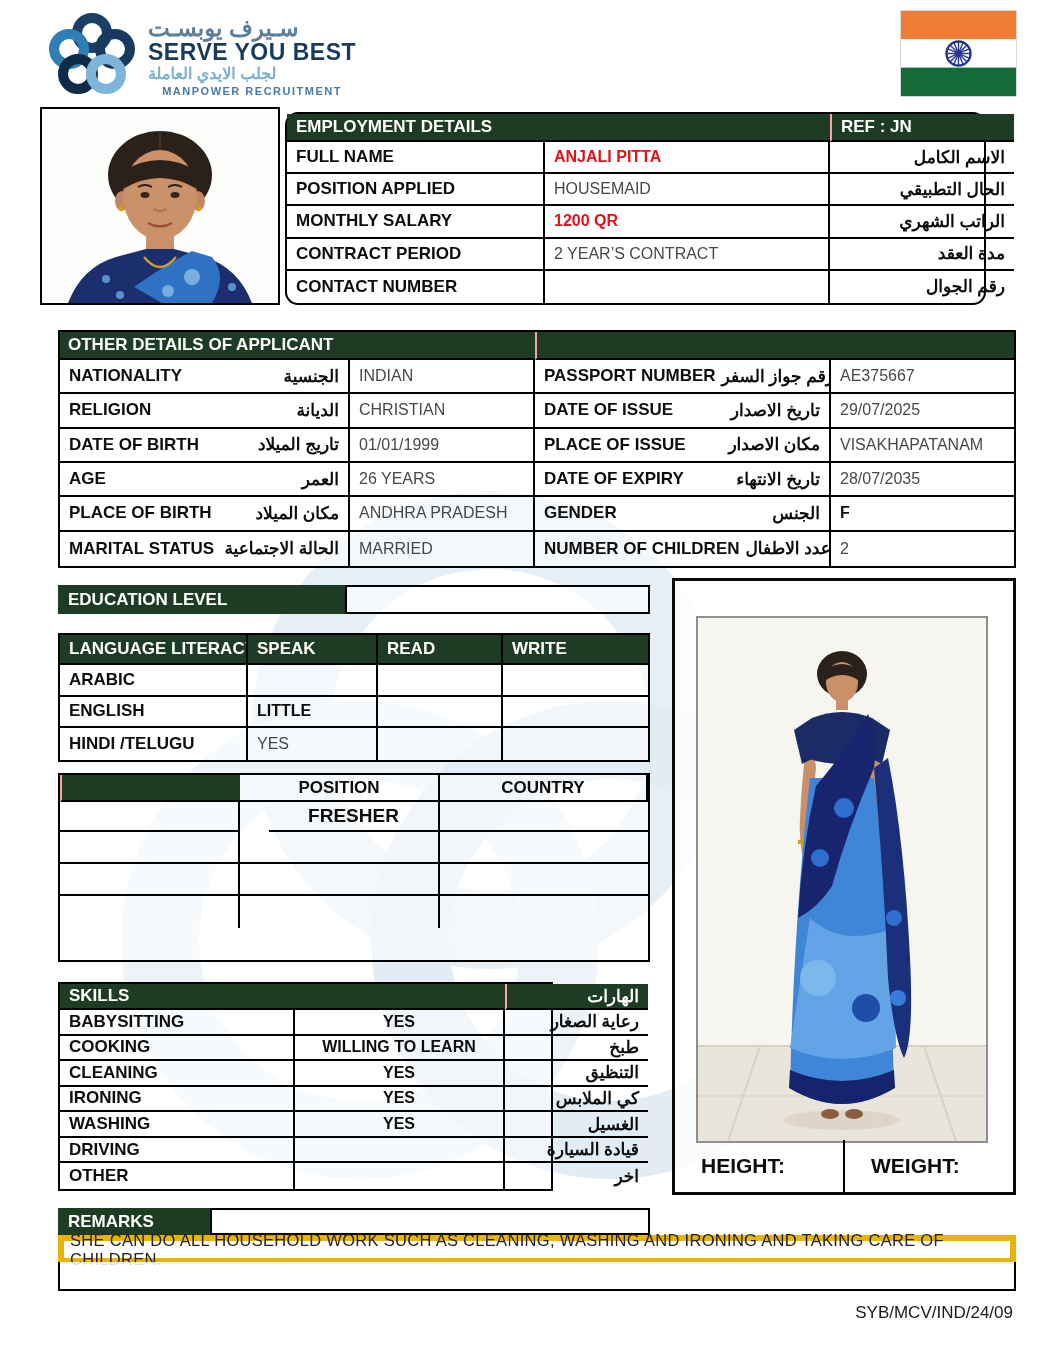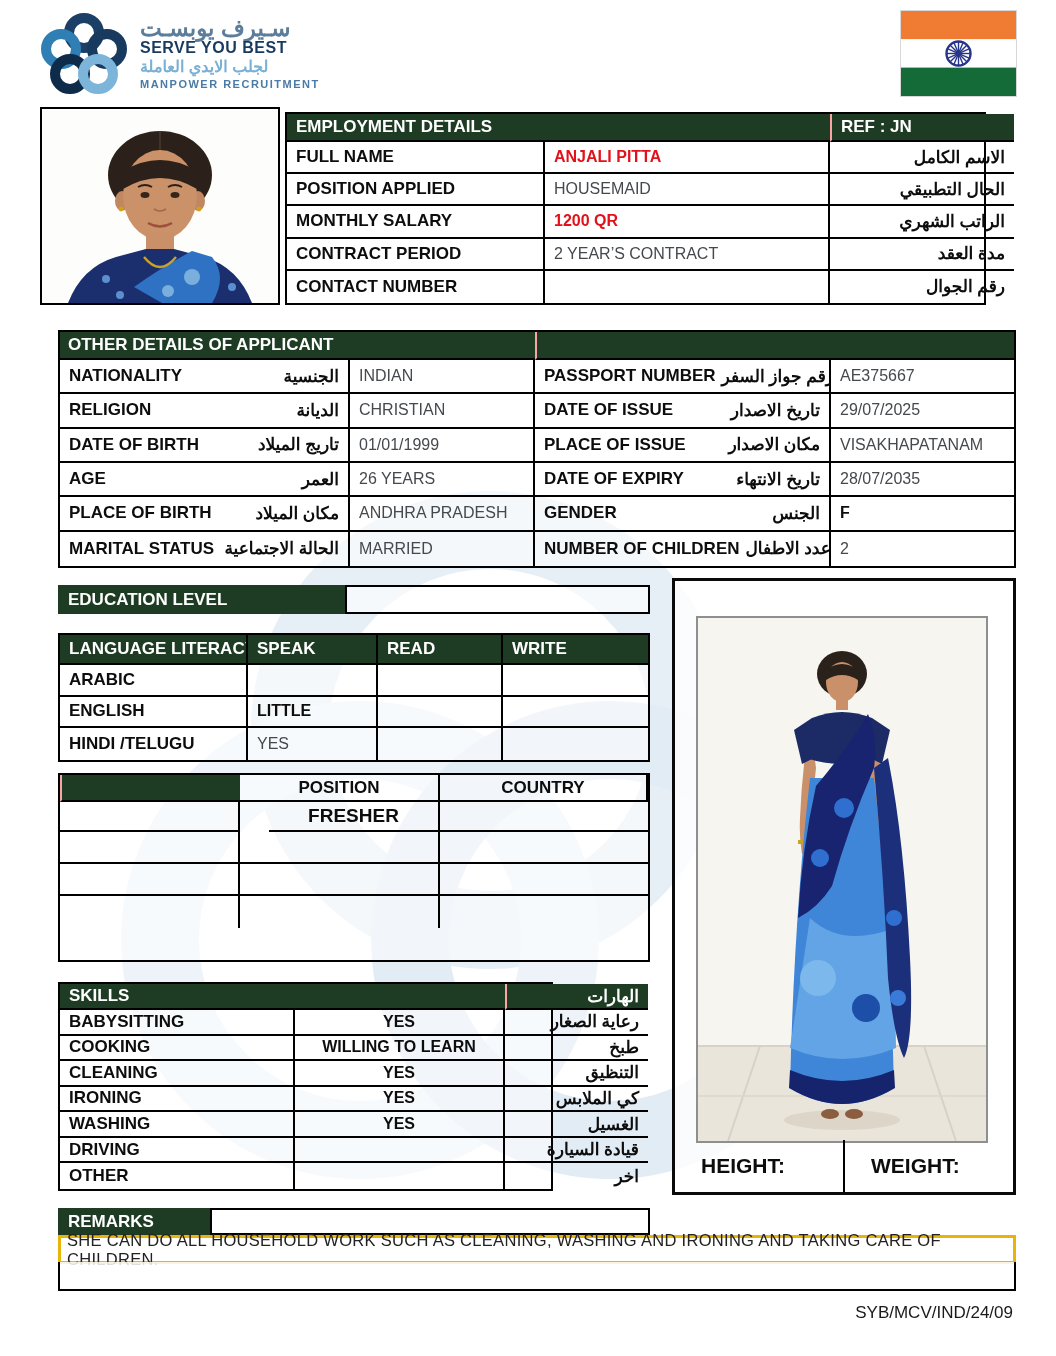--- a/index.html
+++ b/index.html
@@ -2,53 +2,53 @@
 <html><head>
 <meta charset="utf-8">
 <style>
   html,body{margin:0;padding:0;}
   body{
     width:1056px;height:1356px;position:relative;background:#ffffff;
     font-family:"Liberation Sans", sans-serif;color:#111;overflow:hidden;
   }
   .abs{position:absolute;}
   
-  .logo-wrap{left:38px;top:12px;display:flex;gap:10px;align-items:flex-start;}
+  .logo-wrap{left:46px;top:12px;display:flex;gap:10px;align-items:flex-start;}
   .logo-text{display:flex;flex-direction:column;line-height:1.05;padding-top:4px;}
   .logo-ar{font-size:23px;font-weight:700;color:#5d7e9b;}
-  .logo-en{font-size:16px;font-weight:700;color:#173a5e;letter-spacing:.5px;}
+  .logo-en{font-size:23px;font-weight:700;color:#173a5e;letter-spacing:.5px;}
   .logo-ar2{font-size:16px;font-weight:700;color:#7ab0d4;margin-top:2px;}
   .logo-sub{font-size:11px;font-weight:700;color:#4a7ba6;letter-spacing:1.5px;margin-top:3px;text-align:center;}
   .flag{left:900px;top:10px;width:115px;height:85px;border:1px solid #d8d8d8;}
   
   .tbl{position:absolute;border:2px solid #000;box-sizing:border-box;display:grid;background:rgba(255,255,255,.55);}
   .cell{box-sizing:border-box;display:flex;align-items:center;padding:0 9px;font-size:16px;overflow:hidden;white-space:nowrap;}
   .br{border-right:2px solid #000;} .bb{border-bottom:2px solid #000;}
   .green{background:#1d3c23;color:#fff;font-weight:700;font-size:17px;}
   .wdiv{border-left:2px solid #fca5a5;}
   .lbl{font-weight:700;font-size:17px;color:#0d0d0d;}
   .combo{justify-content:space-between;gap:6px;}
   .ar{font-weight:700;font-size:17px;color:#0d0d0d;}
   .right{justify-content:flex-end;}
   .center{justify-content:center;}
   .v-gray{color:#45494d;}
   .v-red{color:#e31119;font-weight:700;}
   .v-bold{color:#0d0d0d;font-weight:700;}
   
   .photo-box{left:40px;top:107px;width:240px;height:198px;border:2px solid #000;box-sizing:border-box;background:#fff;}
-  .emp{left:285px;top:112px;width:701px;height:193px;grid-template-columns:258px 285px 184px;grid-template-rows:28px repeat(5,1fr);}
+  .emp{left:285px;top:112px;width:701px;height:193px;grid-template-columns:258px 285px 184px;grid-template-rows:28px repeat(5,1fr);border-radius:13px;}
   .other{left:58px;top:330px;width:958px;height:238px;grid-template-columns:290px 185px 296px 183px;grid-template-rows:28px repeat(6,1fr);}
   .edu-bar{left:58px;top:585px;width:287px;height:29px;display:flex;align-items:center;padding:0 10px;box-sizing:border-box;}
   .edu-box{left:345px;top:585px;width:305px;height:29px;border:2px solid #000;box-sizing:border-box;background:rgba(255,255,255,.6);}
   .lang{left:58px;top:633px;width:592px;height:129px;grid-template-columns:188px 130px 125px 145px;grid-template-rows:30px repeat(3,1fr);}
   .work{left:58px;top:773px;width:592px;height:189px;grid-template-columns:180px 200px 208px;grid-template-rows:27px 30px repeat(4,1fr);}
   .skills{left:58px;top:982px;width:495px;height:209px;grid-template-columns:235px 210px 143px;grid-template-rows:26px repeat(7,1fr);}
   .rem-bar{left:58px;top:1208px;width:152px;height:27px;display:flex;align-items:center;padding:0 10px;box-sizing:border-box;}
   .rem-box{left:210px;top:1208px;width:440px;height:27px;border:2px solid #000;box-sizing:border-box;background:#fff;}
-  .rem-text{left:58px;top:1235px;width:958px;height:29px;border:3px solid #eab308;box-sizing:border-box;display:flex;align-items:center;padding:0 6px;font-size:16.5px;color:#222;background:rgba(255,255,255,.85);letter-spacing:.3px;}
+  .rem-text{left:58px;top:1235px;width:958px;height:29px;border:6px solid #eab308;box-sizing:border-box;display:flex;align-items:center;padding:0 6px;font-size:16.5px;color:#222;background:rgba(255,255,255,.85);letter-spacing:.3px;}
   .rem-empty{left:58px;top:1262px;width:958px;height:29px;border:2px solid #000;border-top:none;box-sizing:border-box;background:rgba(255,255,255,.85);}
   .right-panel{left:672px;top:578px;width:344px;height:617px;border:3px solid #0a0a0a;box-sizing:border-box;background:rgba(255,255,255,.8);}
   .body-photo{position:absolute;left:21px;top:35px;width:292px;height:527px;border:2px solid #8f8f8f;box-sizing:border-box;}
   .hw-row{position:absolute;left:0;bottom:0;width:100%;height:52px;display:flex;}
   .hw-half{flex:1;display:flex;align-items:center;padding-left:26px;font-weight:700;font-size:21px;color:#0d0d0d;}
   .hw-sep{width:2px;background:#000;height:100%;}
   .footer-ref{right:43px;top:1303px;font-size:17px;color:#1a1a1a;}
   .wm{left:110px;top:470px;opacity:.33;pointer-events:none;}
 </style>
 </head>

